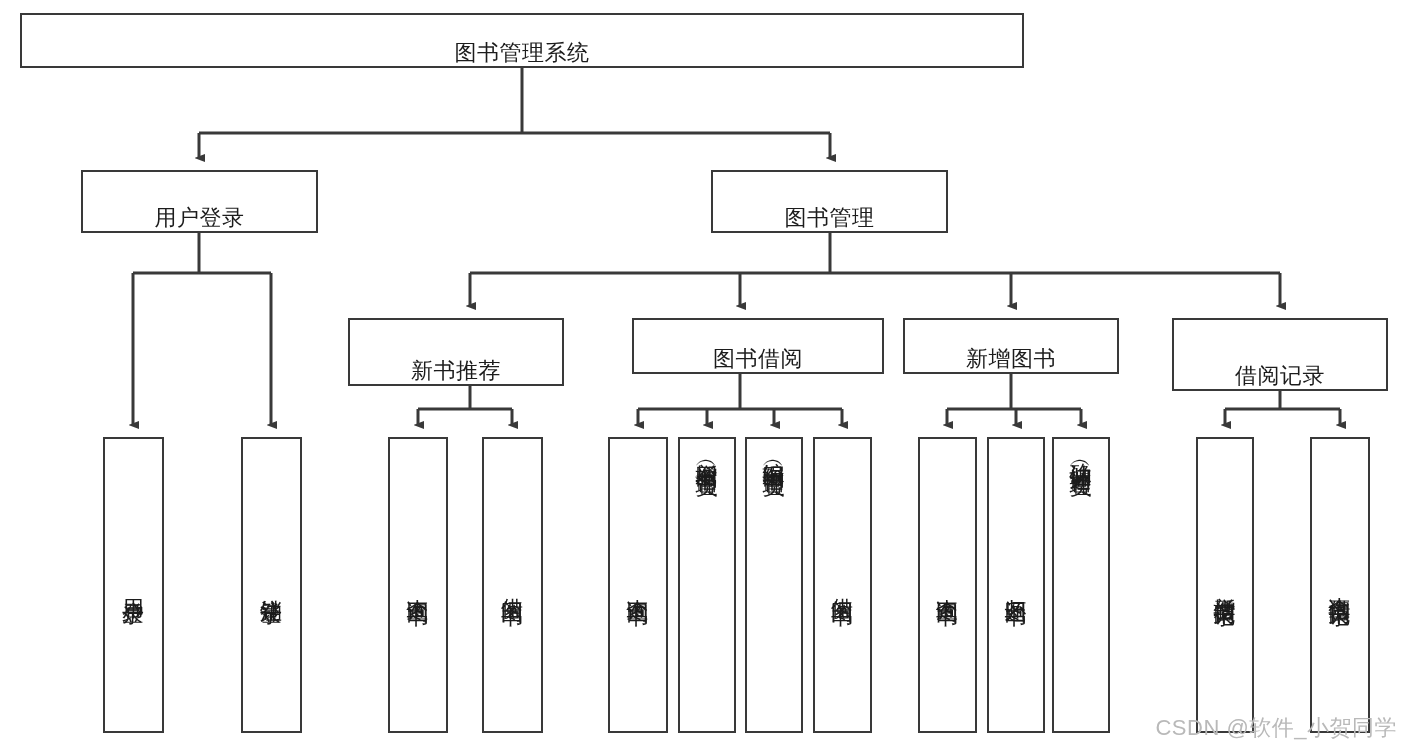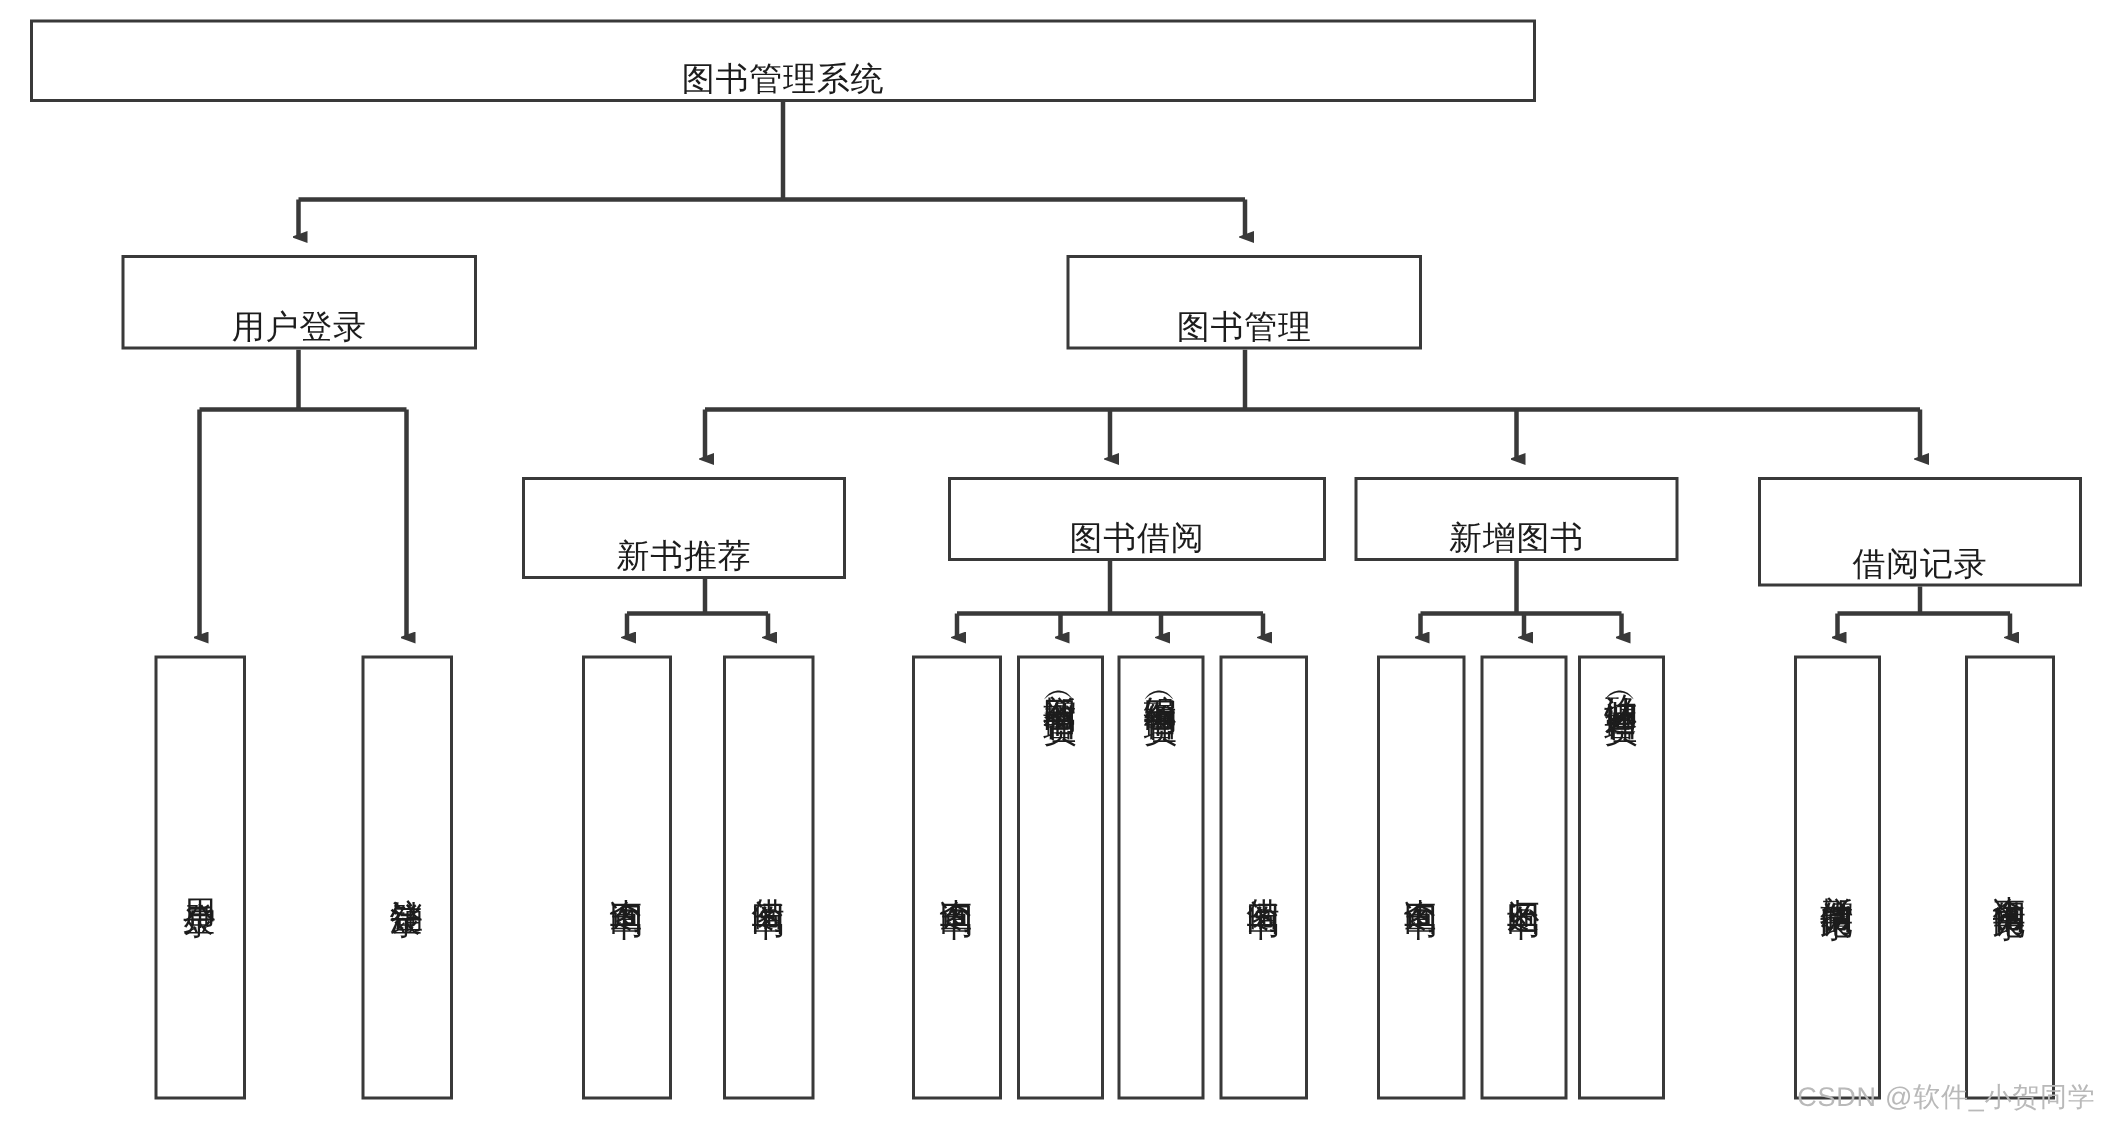--- a/index.html
+++ b/index.html
@@ -58,21 +58,21 @@
     white-space: nowrap;
   }
   .node.vertical.centered {
     align-items: center;
     padding-top: 0;
   }
   #watermark {
     position: absolute;
     right: 8px;
     bottom: 4px;
-    font-size: 18px;
+    font-size: 22px;
     color: #b9b9b9;
     letter-spacing: 0.5px;
     white-space: nowrap;
   }
 </style>
 </head>
 <body>
 
 <div id="canvas">
 

